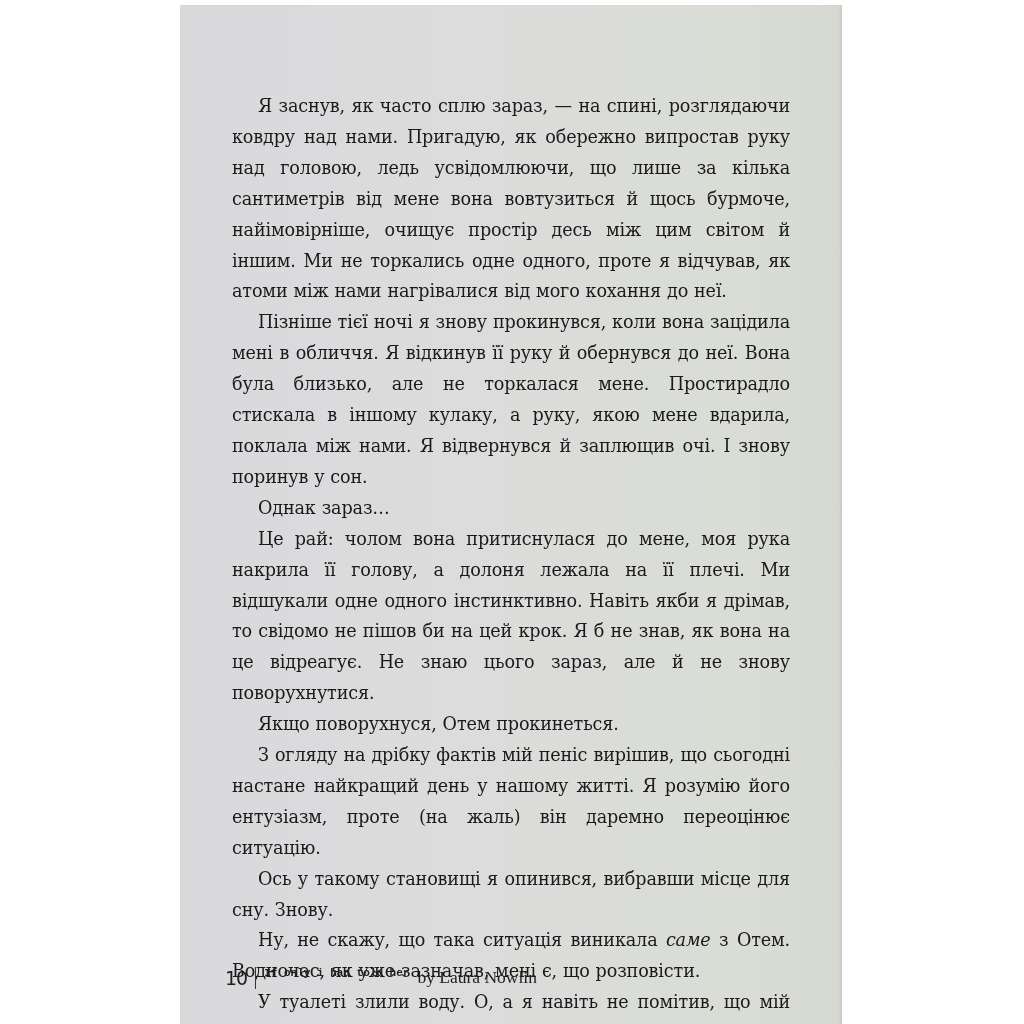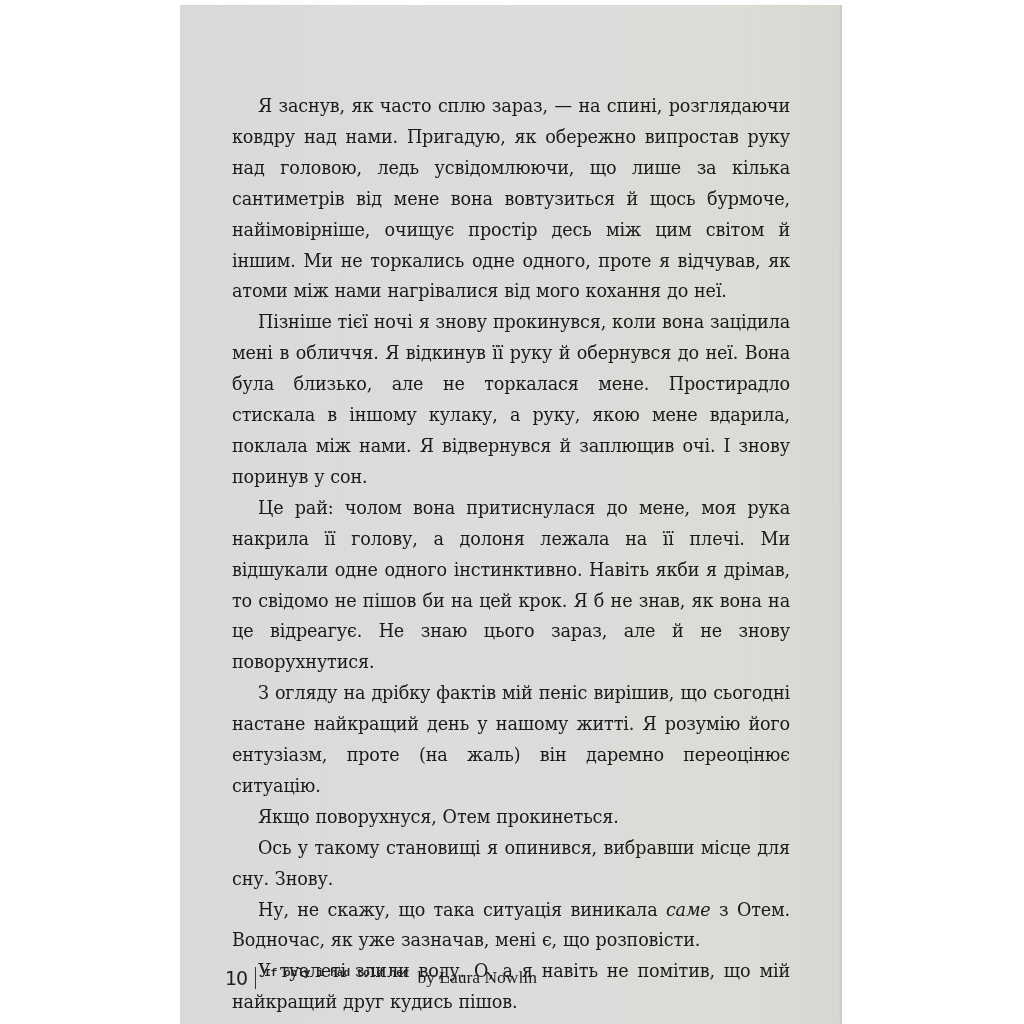--- a/index.html
+++ b/index.html
@@ -37,23 +37,24 @@
       font-family: "Liberation Serif", serif; font-size: 17.5px; margin-left: 8px;
     }
   </style>
 </head>
 <body>
 
 <div class="page">
   <div class="text-block">
     <p class="para">Я заснув, як часто сплю зараз, — на спині, розглядаючи ковдру над нами. Пригадую, як обережно випростав руку над головою, ледь усвідомлюючи, що лише за кілька сантиметрів від мене вона вовтузиться й щось бурмоче, найімовірніше, очищує простір десь між цим світом й іншим. Ми не торкались одне одного, проте я відчував, як атоми між нами нагрівалися від мого кохання до неї.</p>
     <p class="para">Пізніше тієї ночі я знову прокинувся, коли вона зацідила мені в обличчя. Я відкинув її руку й обернувся до неї. Вона була близько, але не торкалася мене. Простирадло стискала в іншому кулаку, а руку, якою мене вдарила, поклала між нами. Я відвернувся й заплющив очі. І знову поринув у сон.</p>
+    <p class="para">Однак зараз…</p>
     <p class="para">Це рай: чолом вона притиснулася до мене, моя рука накрила її голову, а долоня лежала на її плечі. Ми відшукали одне одного інстинктивно. Навіть якби я дрімав, то свідомо не пішов би на цей крок. Я б не знав, як вона на це відреагує. Не знаю цього зараз, але й не знову поворухнутися.</p>
+    <p class="para">Якщо поворухнуся, Отем прокинеться.</p>
     <p class="para">З огляду на дрібку фактів мій пеніс вирішив, що сьогодні настане найкращий день у нашому житті. Я розумію його ентузіазм, проте (на жаль) він даремно переоцінює ситуацію.</p>
-    <p class="para">Якщо поворухнуся, Отем прокинеться.</p>
     <p class="para">Ось у такому становищі я опинився, вибравши місце для сну. Знову.</p>
     <p class="para"><span>Ну, не скажу, що така ситуація виникала </span><em>саме</em><span> з Отем. Водночас, як уже зазначав, мені є, що розповісти.</span></p>
     <p class="para">У туалеті злили воду. О, а я навіть не помітив, що мій найкращий друг кудись пішов.</p>
 
   </div>
 
   <div class="footer">
     <span class="page-number">10</span>
     <span class="footer-sep"></span>
     <span class="book-title">If only i had told her</span>

